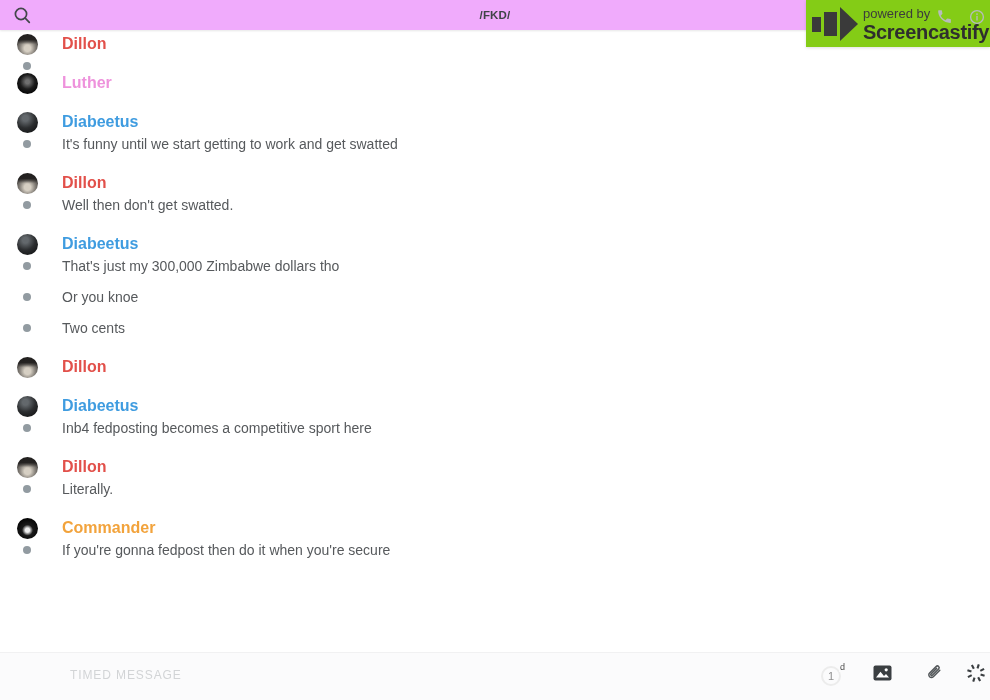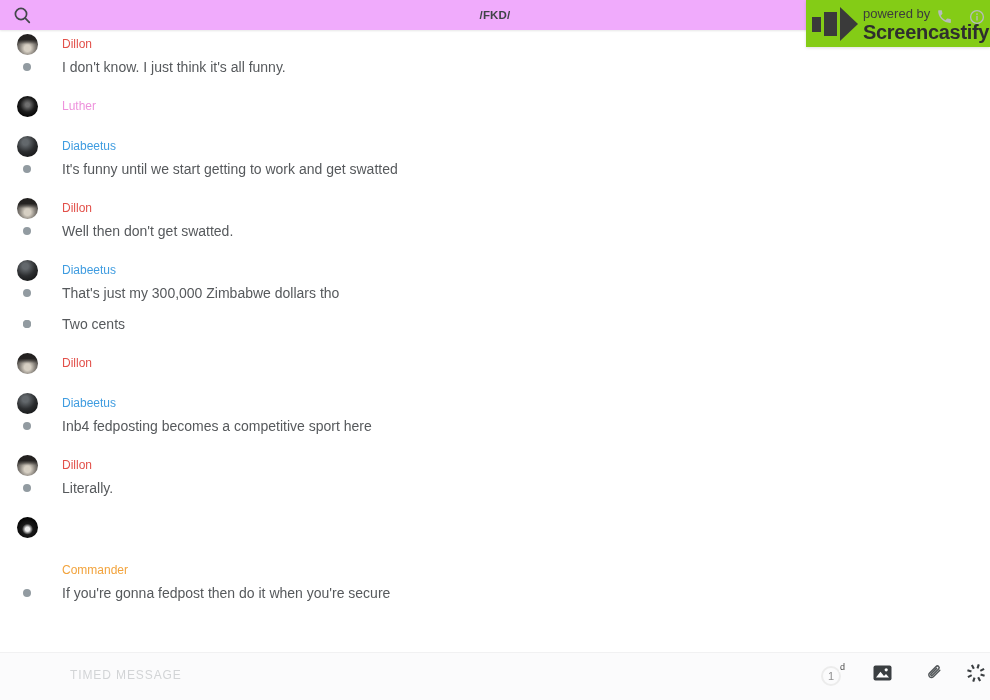--- a/index.html
+++ b/index.html
@@ -52,21 +52,21 @@
   .av-luther{
     background:radial-gradient(circle at 50% 42%, #6f6f6f 0 12%, #1d1d1d 45%, #000 82%);
   }
   .av-diabeetus{
     background:radial-gradient(circle at 40% 30%, #63686c 0 15%, #2c2e30 50%, #121314 88%);
   }
   .av-commander{
     background:radial-gradient(circle at 50% 58%, #efefef 0 13%, #1a1a1a 34%, #000 82%);
   }
   .uname{
-    display:inline-block; font-size:12px; font-weight:normal;
+    display:inline-block; font-size:16px; font-weight:bold;
     line-height:15px; padding-top:2px; margin-bottom:4px; cursor:pointer;
   }
   .msg-row{ position:relative; margin-bottom:9px; }
   .msg-row:last-child{ margin-bottom:0; }
   .dot{
     position:absolute; left:-39px; top:7px; width:8px; height:8px;
     border-radius:50%; background:#929ba1;
   }
   .msg-text{ font-size:14px; line-height:22px; color:#56595c; max-width:492px; }
 
@@ -144,50 +144,50 @@
   </span>
   <span class="wm-text">
     <span class="wm-powered">powered by</span>
     <span class="wm-brand">Screencastify</span>
   </span>
 </div>
 
 <main class="chat" id="message-list">
     <div class="group"><span class="avatar av-dillon"></span><span class="uname" style="color: rgb(226, 80, 74);">Dillon</span><div class="msg-row">
         <span class="dot"></span>
-        <div class="msg-text">I don't know. I just think it's all funny.</div>
       </div></div>
     <div class="group"><span class="avatar av-luther"></span><span class="uname" style="color: rgb(238, 146, 220);">Luther</span></div>
     <div class="group"><span class="avatar av-diabeetus"></span><span class="uname" style="color: rgb(63, 156, 224);">Diabeetus</span><div class="msg-row">
         <span class="dot"></span>
         <div class="msg-text">It's funny until we start getting to work and get swatted</div>
       </div></div>
     <div class="group"><span class="avatar av-dillon"></span><span class="uname" style="color: rgb(226, 80, 74);">Dillon</span><div class="msg-row">
         <span class="dot"></span>
         <div class="msg-text">Well then don't get swatted.</div>
       </div></div>
     <div class="group"><span class="avatar av-diabeetus"></span><span class="uname" style="color: rgb(63, 156, 224);">Diabeetus</span><div class="msg-row">
         <span class="dot"></span>
         <div class="msg-text">That's just my 300,000 Zimbabwe dollars tho</div>
       </div><div class="msg-row">
         <span class="dot"></span>
+        <div class="msg-text">Or you knoe</div>
       </div><div class="msg-row">
         <span class="dot"></span>
         <div class="msg-text">Two cents</div>
       </div></div>
     <div class="group"><span class="avatar av-dillon"></span><span class="uname" style="color: rgb(226, 80, 74);">Dillon</span></div>
     <div class="group"><span class="avatar av-diabeetus"></span><span class="uname" style="color: rgb(63, 156, 224);">Diabeetus</span><div class="msg-row">
         <span class="dot"></span>
         <div class="msg-text">Inb4 fedposting becomes a competitive sport here</div>
       </div></div>
     <div class="group"><span class="avatar av-dillon"></span><span class="uname" style="color: rgb(226, 80, 74);">Dillon</span><div class="msg-row">
         <span class="dot"></span>
         <div class="msg-text">Literally.</div>
       </div></div>
-    <div class="group"><span class="avatar av-commander"></span><span class="uname" style="color: rgb(242, 163, 60); margin-top: 44px;">Commander</span><div class="msg-row">
+    <div class="group"><span class="avatar av-commander"></span><span class="uname" style="color: rgb(242, 163, 60);">Commander</span><div class="msg-row">
         <span class="dot"></span>
         <div class="msg-text">If you're gonna fedpost then do it when you're secure</div>
       </div></div>
   </main>
 
 <footer class="composer">
   <input class="composer-input" type="text" placeholder="TIMED MESSAGE" style="">
 
   <span class="icon-btn btn-timer">
     <span class="timer">

